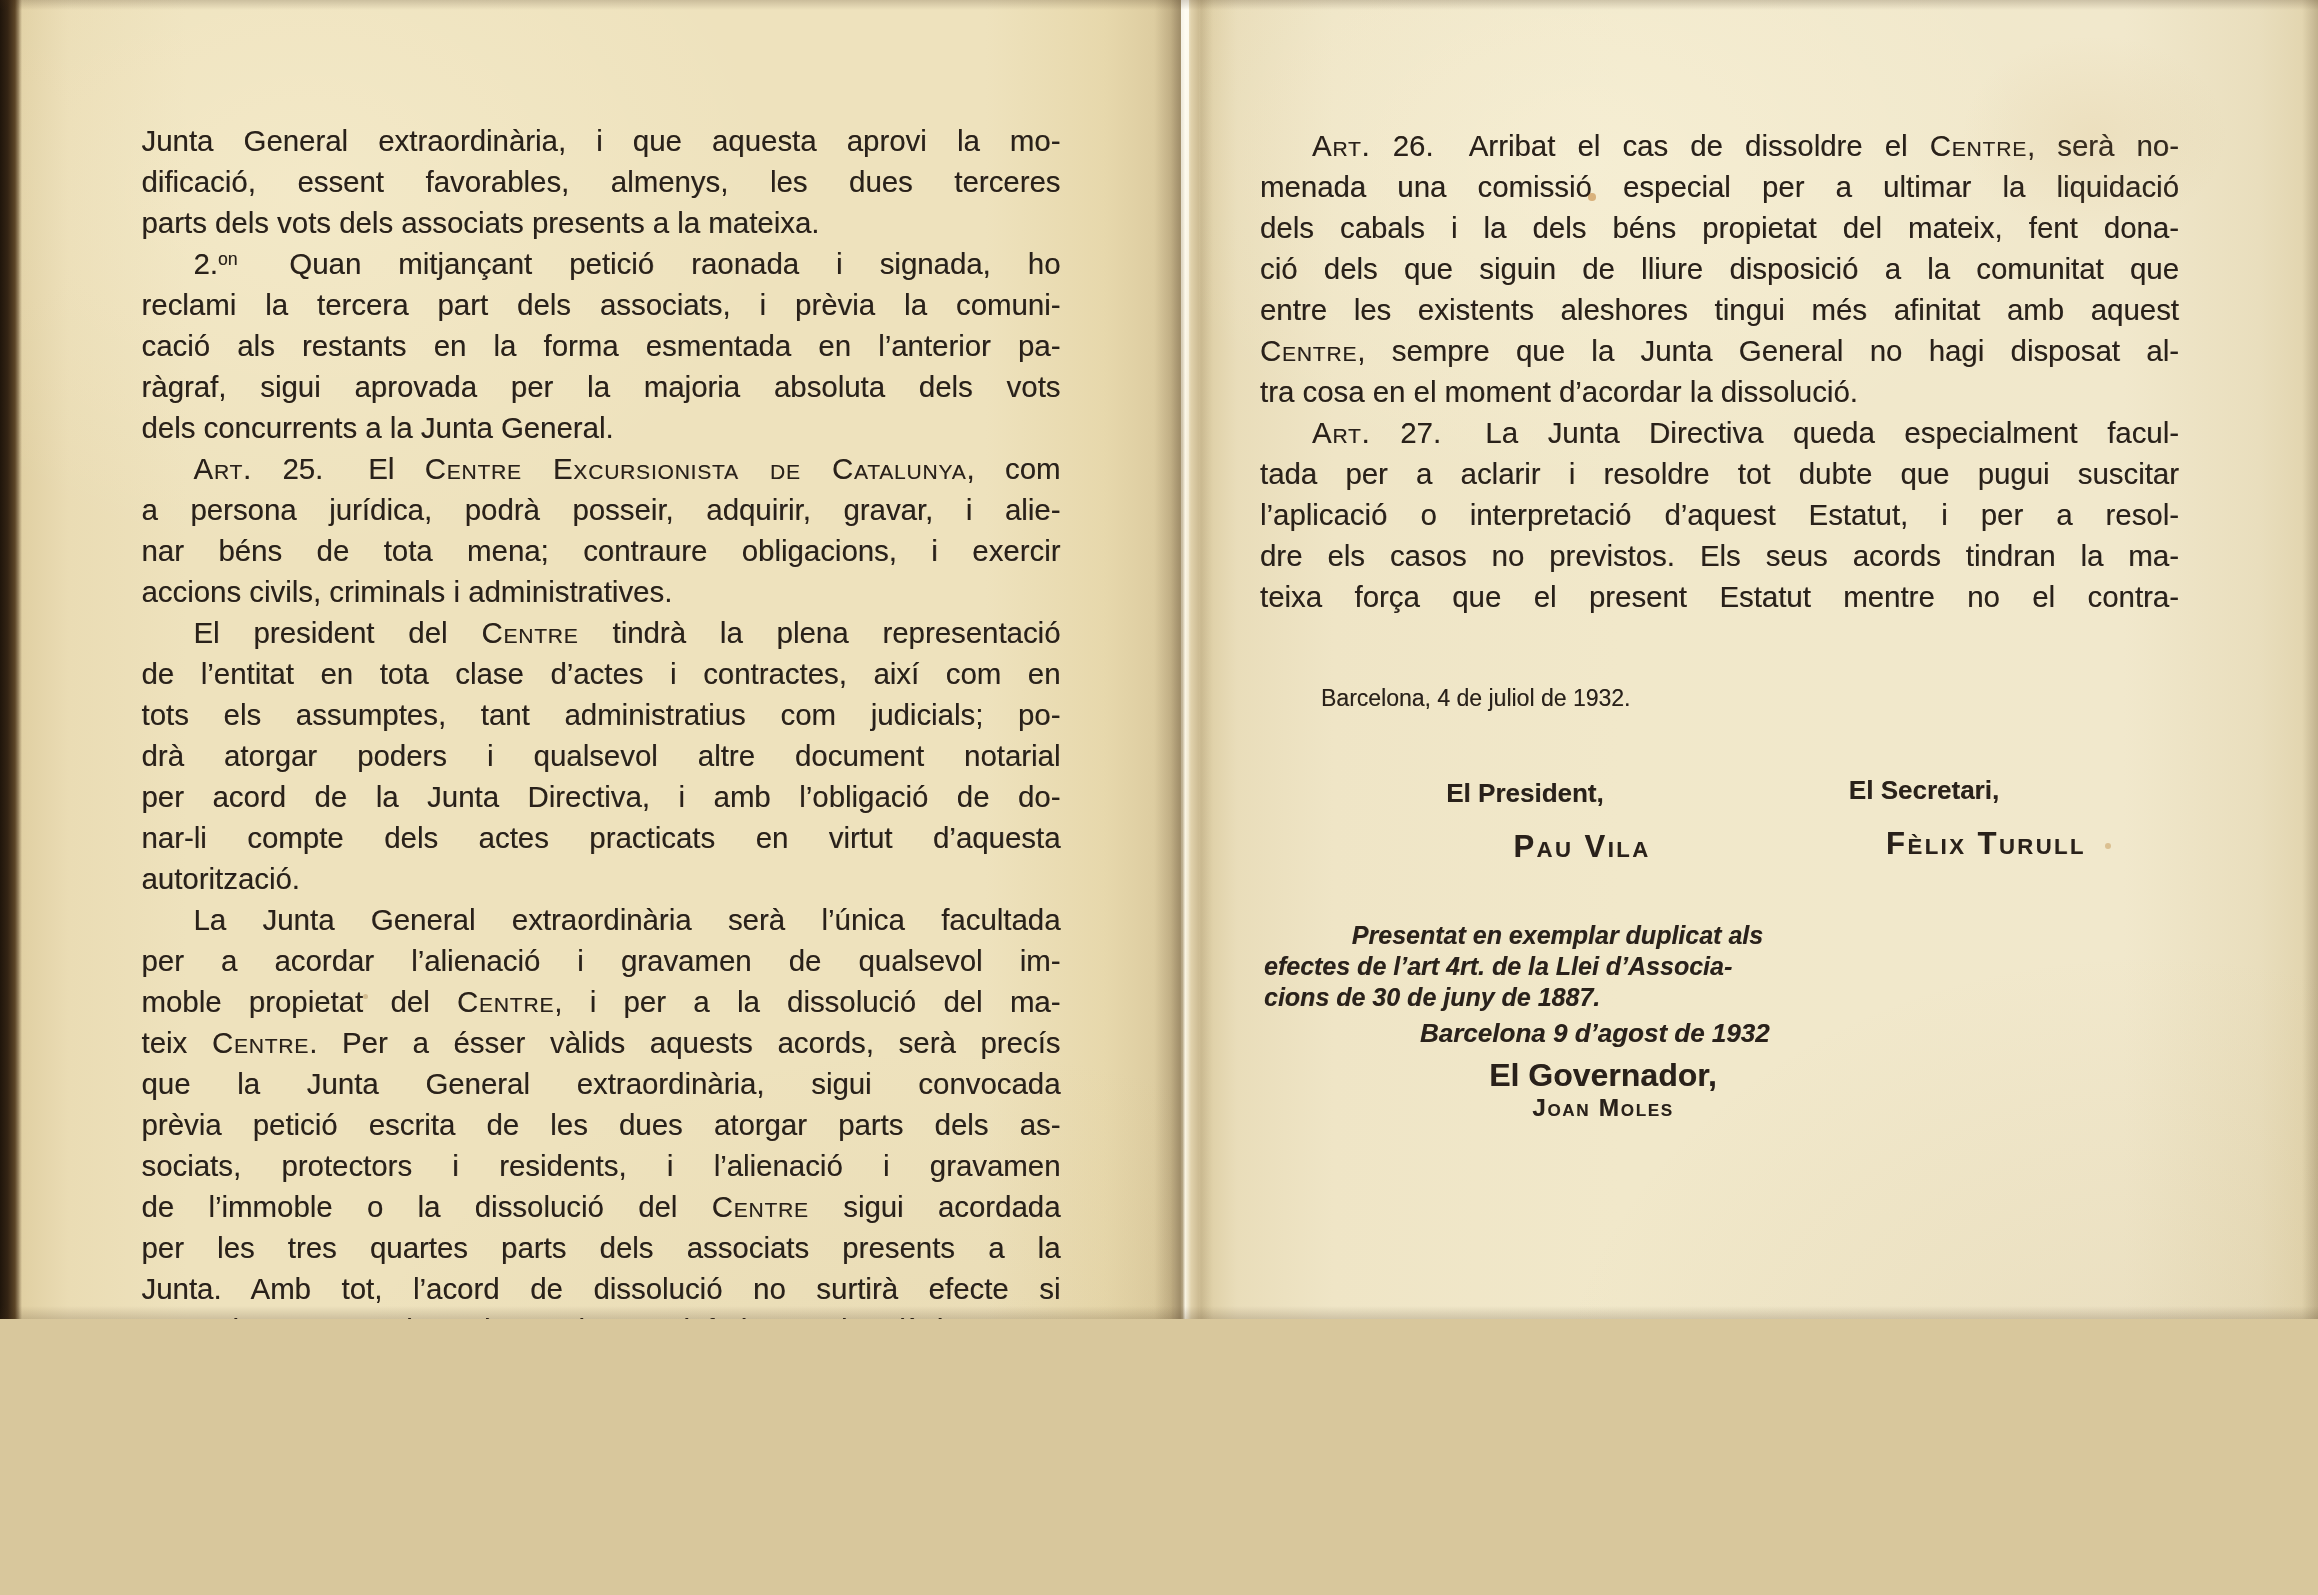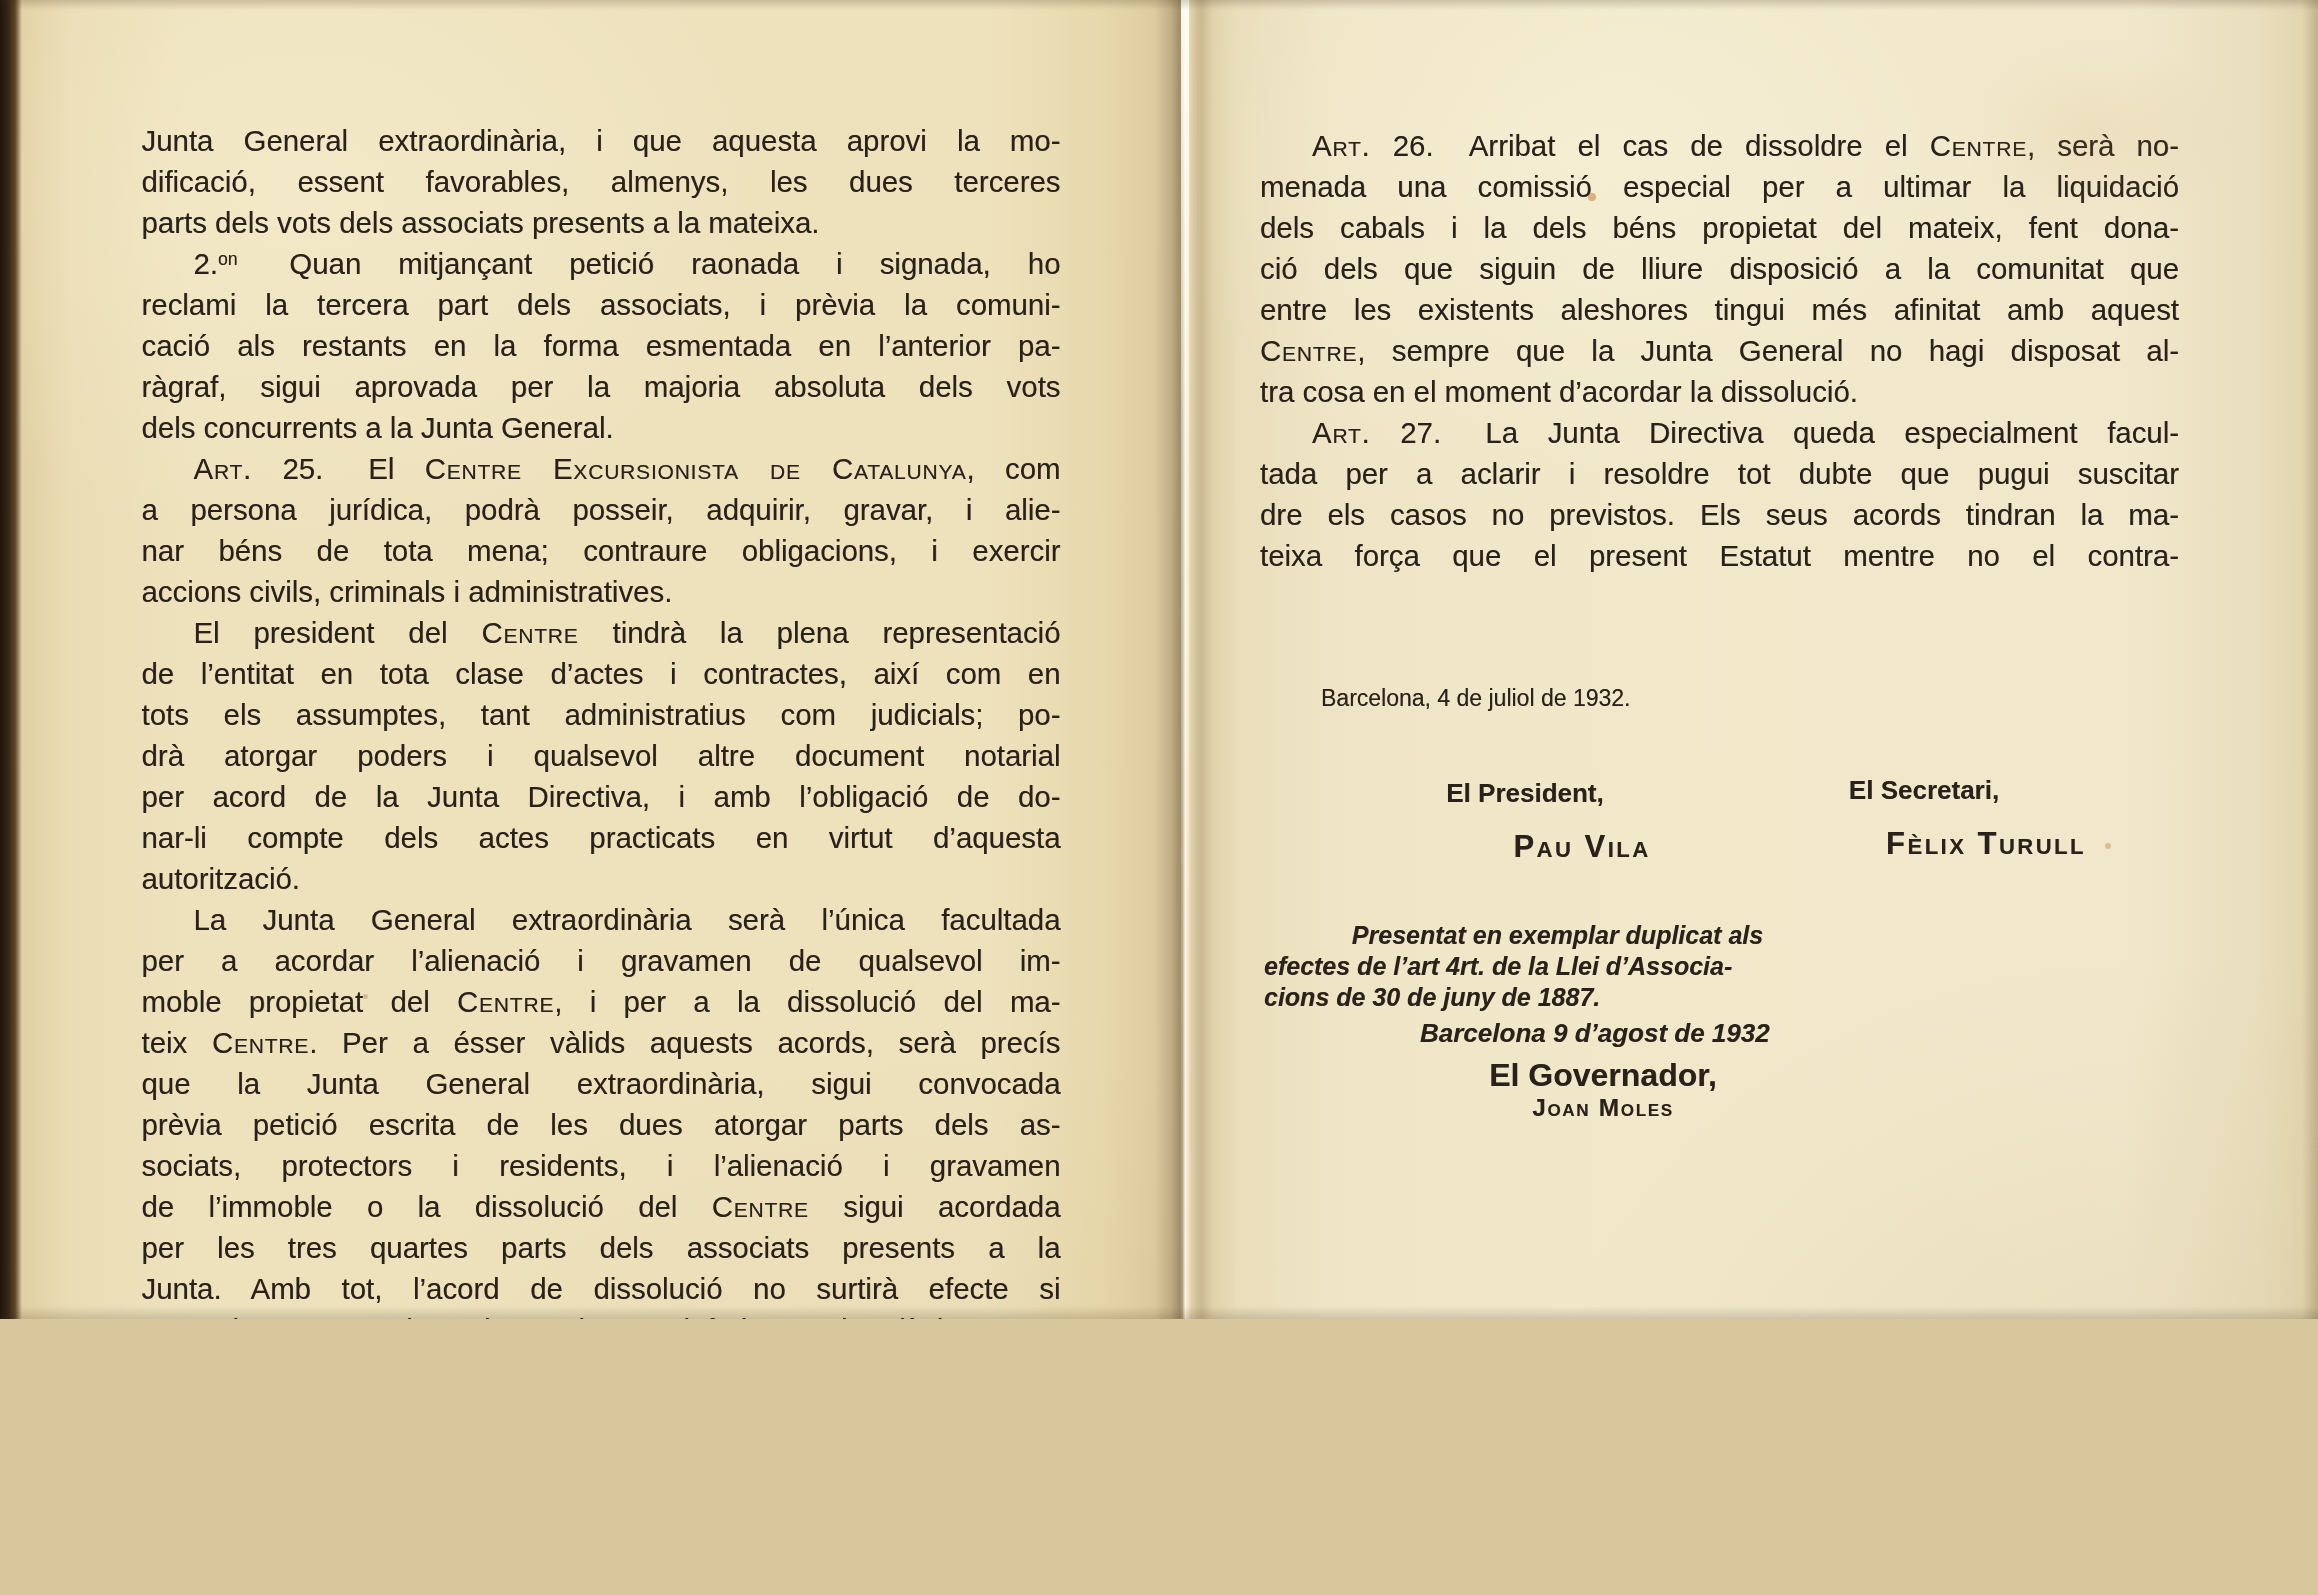--- a/index.html
+++ b/index.html
@@ -191,20 +191,21 @@
           <div class="ln">menada una comissió especial per a ultimar la liquidació</div>
           <div class="ln">dels cabals i la dels béns propietat del mateix, fent dona-</div>
           <div class="ln">ció dels que siguin de lliure disposició a la comunitat que</div>
           <div class="ln">entre les existents aleshores tingui més afinitat amb aquest</div>
           <div class="ln"><span class="sc">Centre</span>, sempre que la Junta General no hagi disposat al-</div>
           <div class="ln last">tra cosa en el moment d’acordar la dissolució.</div>
         </div>
         <div class="para">
           <div class="ln indent"><span class="sc">Art.</span> 27.  La Junta Directiva queda especialment facul-</div>
           <div class="ln">tada per a aclarir i resoldre tot dubte que pugui suscitar</div>
+          <div class="ln">l’aplicació o interpretació d’aquest Estatut, i per a resol-</div>
           <div class="ln">dre els casos no previstos. Els seus acords tindran la ma-</div>
           <div class="ln">teixa força que el present Estatut mentre no el contra-</div>
         </div>
       </div>
 
     <div id="dateline">Barcelona, 4 de juliol de 1932.</div>
 
     <div class="sig sig-role" id="sig1-role">El President,</div>
     <div class="sig sig-name" id="sig1-name">Pau Vila</div>
     <div class="sig sig-role" id="sig2-role">El Secretari,</div>

